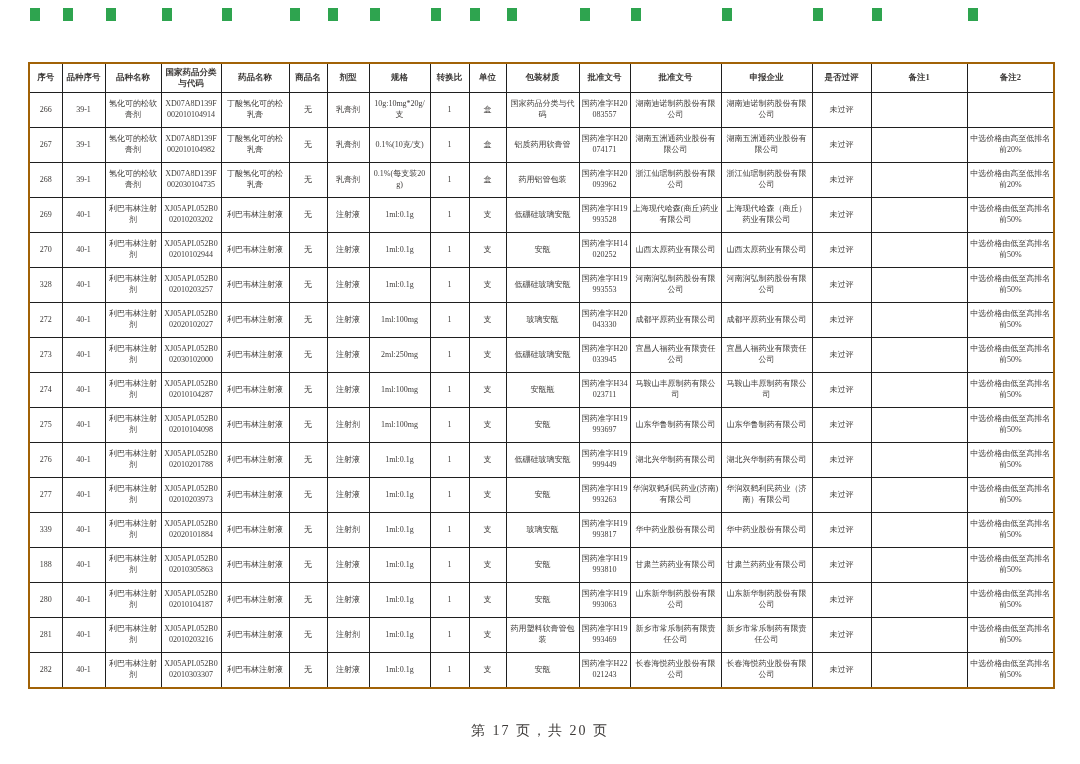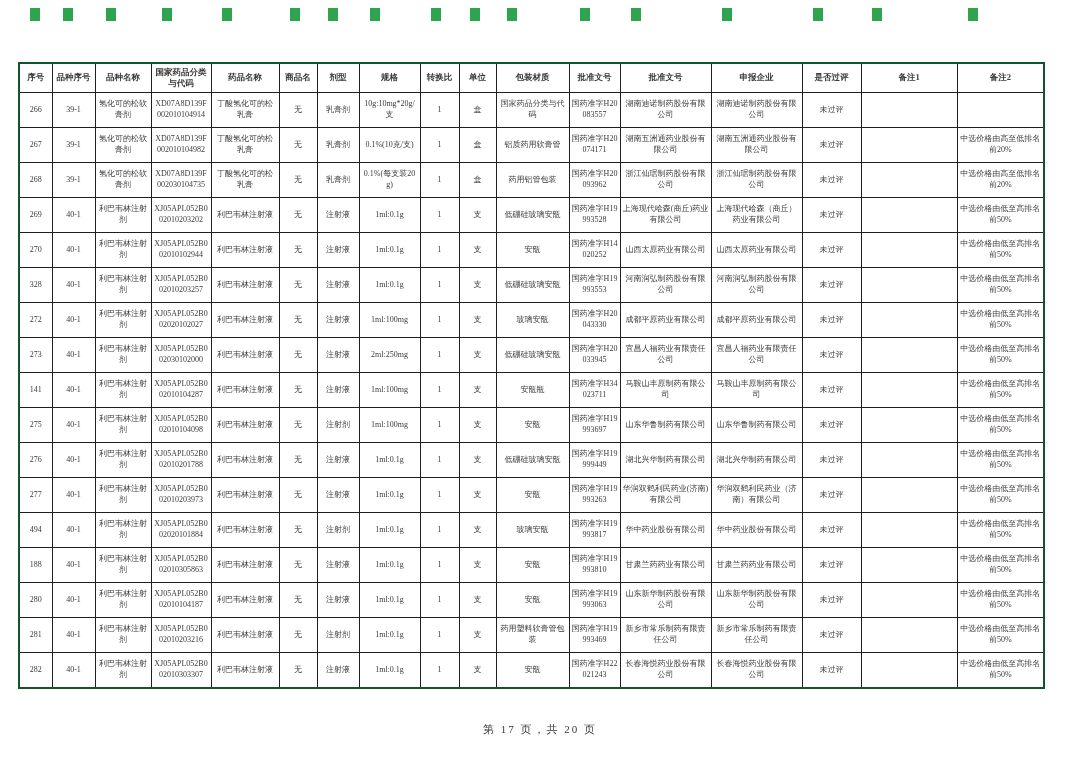--- a/index.html
+++ b/index.html
@@ -8,25 +8,25 @@
     background:#ffffff;
     position:relative;
     overflow:hidden;
     font-family:"Liberation Serif","DejaVu Serif",serif;
     color:#3d3a38;
   }
   .page{position:absolute;inset:0;}
   .markers{position:absolute;top:8px;left:0;height:14px;}
   .marker{position:absolute;top:0;width:10px;height:13px;background:#2ea44f;}
   table.drug-table{
-    position:absolute;left:18px;top:62px;
+    position:absolute;left:28px;top:62px;
     width:1025px;
     border-collapse:collapse;
     table-layout:fixed;
-    border:2px solid #14532d;
+    border:2px solid #a16207;
   }
   table.drug-table th, table.drug-table td{
     border:1px solid #1f1f1f;
     text-align:center;
     vertical-align:middle;
     padding:1px 2px;
     overflow:hidden;
     word-break:break-all;
     line-height:1.35;
   }
@@ -38,21 +38,21 @@
   }
   table.drug-table td{
     font-size:8px;
     height:32px;
   }
   .footer{
     position:absolute;
     left:0;right:0;
     top:722px;
     text-align:center;
-    font-size:11px;
+    font-size:14px;
     letter-spacing:2px;
     color:#3d3a38;
   }
 </style>
 </head>
 <body>
 
 <div class="page">
   <div class="markers">
       <div class="marker" style="left: 30px; background: rgb(46, 164, 79);"></div>
@@ -262,21 +262,21 @@
           <td>支</td>
           <td>低硼硅玻璃安瓿</td>
           <td>国药准字H20033945</td>
           <td>宜昌人福药业有限责任公司</td>
           <td>宜昌人福药业有限责任公司</td>
           <td>未过评</td>
           <td></td>
           <td>中选价格由低至高排名前50%</td>
         </tr>
         <tr>
-          <td>141</td>
+          <td>274</td>
           <td>40-1</td>
           <td>利巴韦林注射剂</td>
           <td>XJ05APL052B002010104287</td>
           <td>利巴韦林注射液</td>
           <td>无</td>
           <td>注射液</td>
           <td>1ml:100mg</td>
           <td>1</td>
           <td>支</td>
           <td>安瓿瓶</td>
@@ -338,21 +338,21 @@
           <td>支</td>
           <td>安瓿</td>
           <td>国药准字H19993263</td>
           <td>华润双鹤利民药业(济南)有限公司</td>
           <td>华润双鹤利民药业（济南）有限公司</td>
           <td>未过评</td>
           <td></td>
           <td>中选价格由低至高排名前50%</td>
         </tr>
         <tr>
-          <td>494</td>
+          <td>339</td>
           <td>40-1</td>
           <td>利巴韦林注射剂</td>
           <td>XJ05APL052B002020101884</td>
           <td>利巴韦林注射液</td>
           <td>无</td>
           <td>注射剂</td>
           <td>1ml:0.1g</td>
           <td>1</td>
           <td>支</td>
           <td>玻璃安瓿</td>

